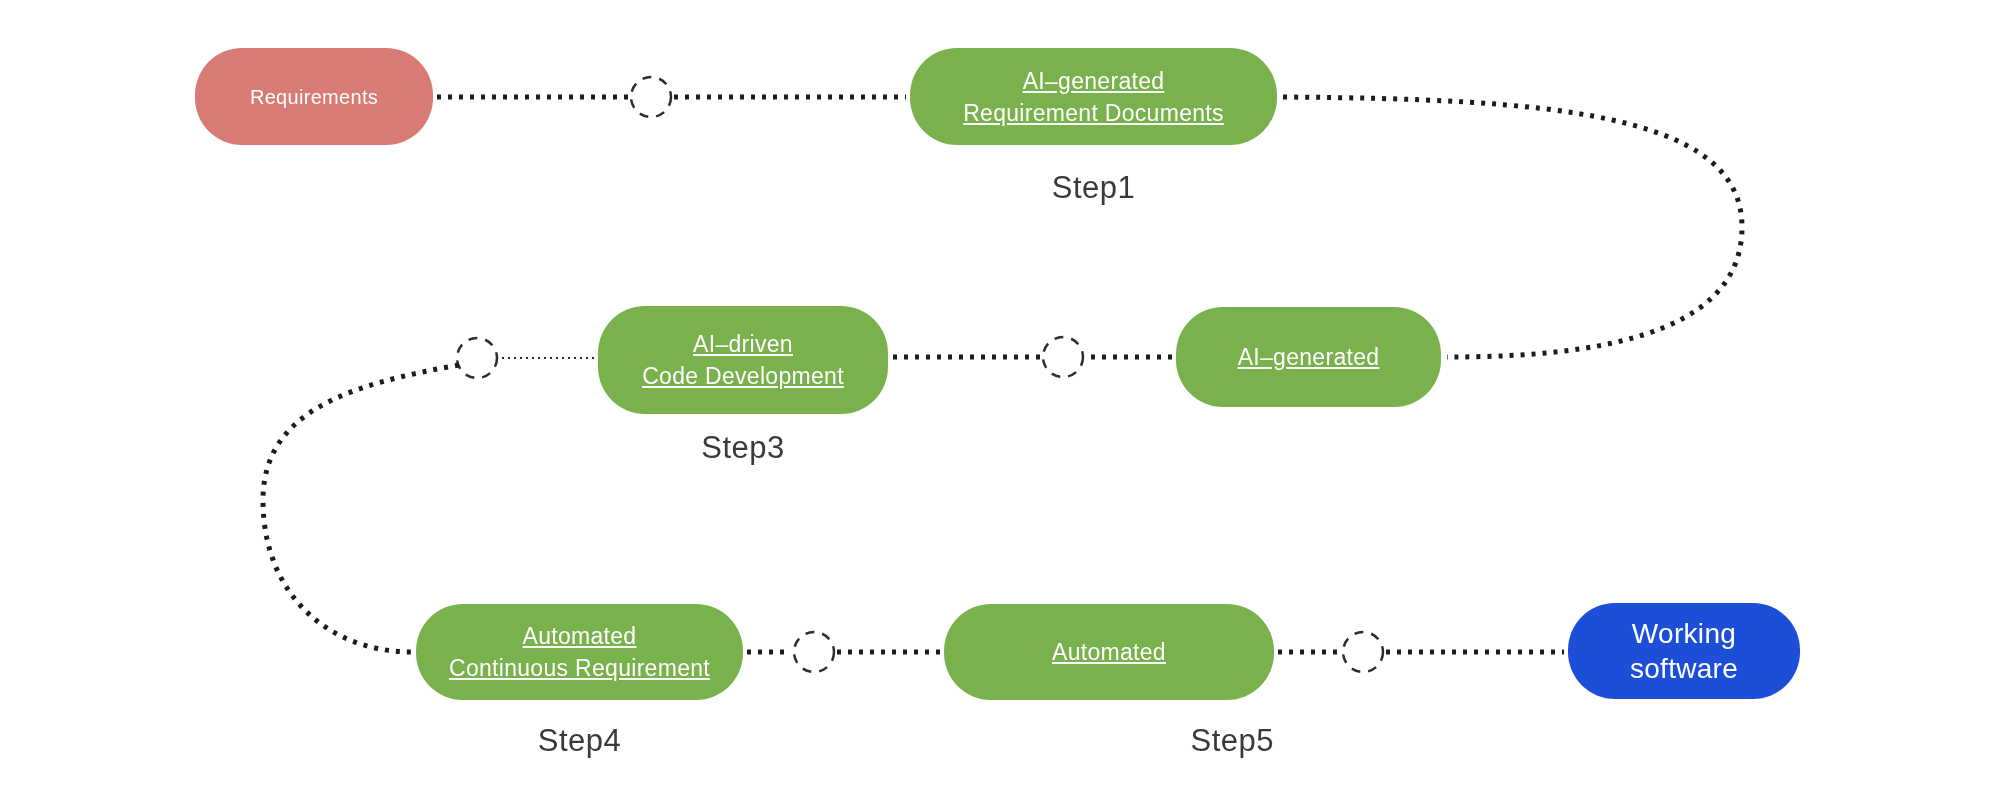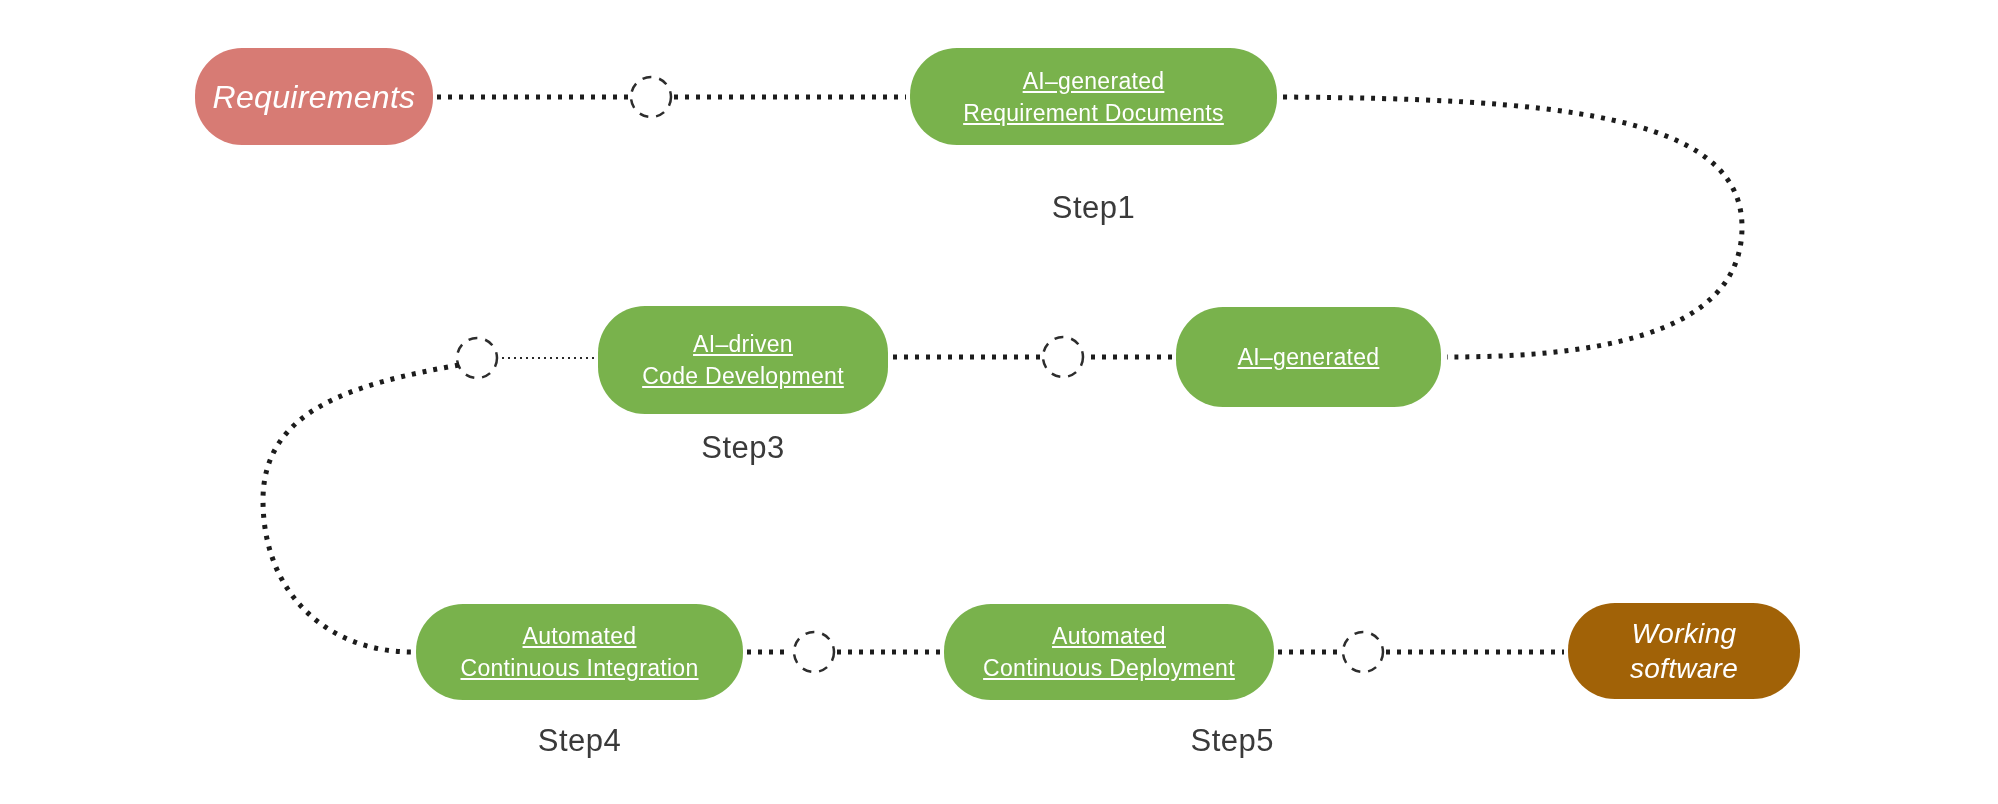--- a/index.html
+++ b/index.html
@@ -61,22 +61,21 @@
   .node-start {
     background: #d77b74;
     font-size: 27px;
     letter-spacing: 0.3px;
   }
   .node-process {
     background: #79b24c;
     text-decoration: underline;
   }
   .node-end {
-    background: #a16207;
-    font-style: italic;
+    background: #1d4ed8;
   }
   .node-end .l1, .node-end .l2 {
     font-size: 28px;
     line-height: 35px;
   }
   .step-label {
     position: absolute;
     text-align: center;
     color: #3a3a3a;
     font-size: 31px;
@@ -106,48 +105,47 @@
 
     <line class="dots" x1="747" y1="652" x2="791" y2="652"></line>
     <circle class="joint" cx="814" cy="652" r="20"></circle>
     <line class="dots" x1="837" y1="652" x2="940" y2="652"></line>
     <line class="dots" x1="1278" y1="652" x2="1340" y2="652"></line>
     <circle class="joint" cx="1363" cy="652" r="20"></circle>
     <line class="dots" x1="1386" y1="652" x2="1564" y2="652"></line>
   </svg>
 
   <div class="node node-start" style="left:195px; top:48px; width:238px; height:97px;">
-    <span class="l1" style="font-size:32px;font-style:italic;">Requirements</span>
+    <span class="l1" style="font-size:20px;">Requirements</span>
   </div>
 
   <div class="node node-process" style="left:910px; top:48px; width:367px; height:97px;">
     <span class="l1">AI–generated</span>
     <span class="l2">Requirement Documents</span>
   </div>
-  <div class="step-label" style="left:910px; top:170px; width:367px;margin-top:20px;">Step1</div>
+  <div class="step-label" style="left:910px; top:170px; width:367px;">Step1</div>
 
   <div class="node node-process" style="left:1176px; top:307px; width:265px; height:100px;">
     <span class="l1">AI–generated</span>
   </div>
 
   <div class="node node-process" style="left:598px; top:306px; width:290px; height:108px;">
     <span class="l1">AI–driven</span>
     <span class="l2">Code Development</span>
   </div>
   <div class="step-label" style="left:598px; top:430px; width:290px;">Step3</div>
 
   <div class="node node-process" style="left:416px; top:604px; width:327px; height:96px;">
     <span class="l1">Automated</span>
-    <span class="l2">Continuous Integration</span>
+    <span class="l2">Continuous Requirement</span>
   </div>
   <div class="step-label" style="left:416px; top:723px; width:327px;">Step4</div>
 
   <div class="node node-process" style="left:944px; top:604px; width:330px; height:96px;">
     <span class="l1">Automated</span>
-    <span class="l2">Continuous Deployment</span>
   </div>
   <div class="step-label" style="left:944px; top:723px; width:330px;text-align:right;">Step5</div>
 
   <div class="node node-end" style="left:1568px; top:603px; width:232px; height:96px;">
     <span class="l1">Working</span>
     <span class="l2">software</span>
   </div>
 
 </div>
 

